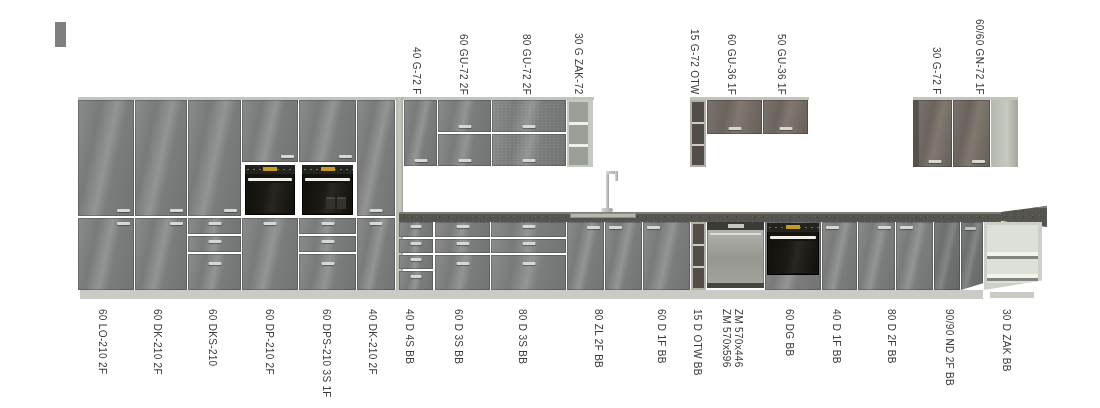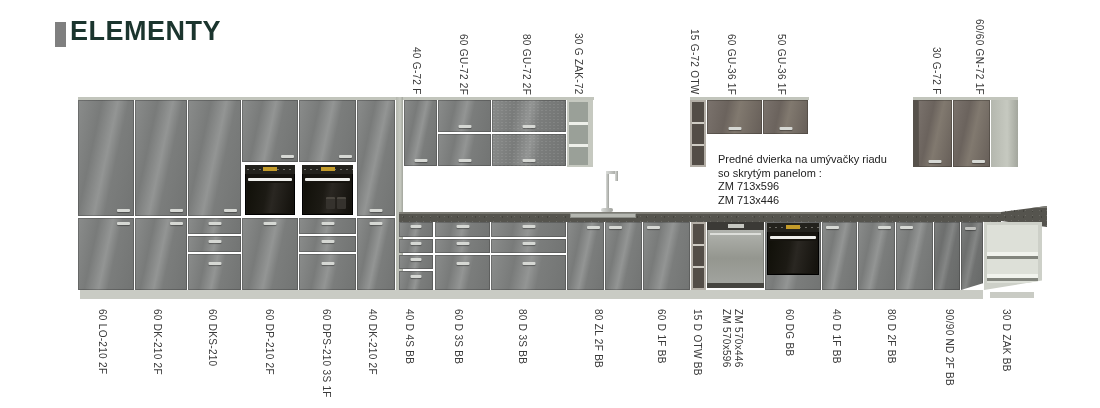--- a/index.html
+++ b/index.html
@@ -77,21 +77,20 @@
           font-size:10px;letter-spacing:.3px;color:#3a3a3a;line-height:12px;white-space:pre-line;}
   .vlabel.top{bottom:313px;}
   .vlabel.bot{top:309px;}
 </style>
 </head>
 <body>
 
 <div id="stage">
 
   <div id="title-bar"></div>
-  <div id="title-text">ELEMENTY</div>
 
   <div class="edge" style="left:78px;top:97px;width:319px;height:3px;"></div>
 
   <div class="d" style="left:78px;top:100px;width:56px;height:116px;">
       <span class="hdl hr hb"></span>
     </div>
   <div class="d" style="left:78px;top:218px;width:56px;height:72px;">
       <span class="hdl hr ht"></span>
     </div>
 
@@ -199,24 +198,20 @@
   <div class="edge" style="left:913px;top:97px;width:105px;height:3px;"></div>
   <div style="position:absolute;left:913px;top:100px;width:5px;height:67px;background:#56514b;"></div>
   <div class="dt" style="left:918px;top:100px;width:34px;height:67px;">
       <span class="hdl hc hb"></span>
     </div>
   <div class="dt" style="left:953px;top:100px;width:37px;height:67px;">
       <span class="hdl hb" style="right:5px;"></span>
     </div>
   <div class="side" style="left:991px;top:100px;width:27px;height:67px;"></div>
 
-  <div id="note">Predné dvierka na umývačky riadu
-so skrytým panelom :
-ZM 713x596
-ZM 713x446</div>
 
   <div class="counter" style="left:399px;top:212px;width:602px;height:10px;"></div>
   <div class="counter" style="left:1001px;top:206px;width:46px;height:21px;clip-path:polygon(0 29%,100% 0,100% 100%,0 71%);"></div>
   <div id="sink"></div>
   <div class="fa" style="left:606px;top:174px;width:3px;height:38px;"></div>
   <div class="fa" style="left:606px;top:171px;width:12px;height:3px;"></div>
   <div class="fa" style="left:615px;top:171px;width:3px;height:10px;"></div>
   <div class="fa" style="left:601px;top:208px;width:12px;height:4px;border-radius:2px;"></div>
 
   <div class="d" style="left:399px;top:222px;width:34px;height:15px;">

